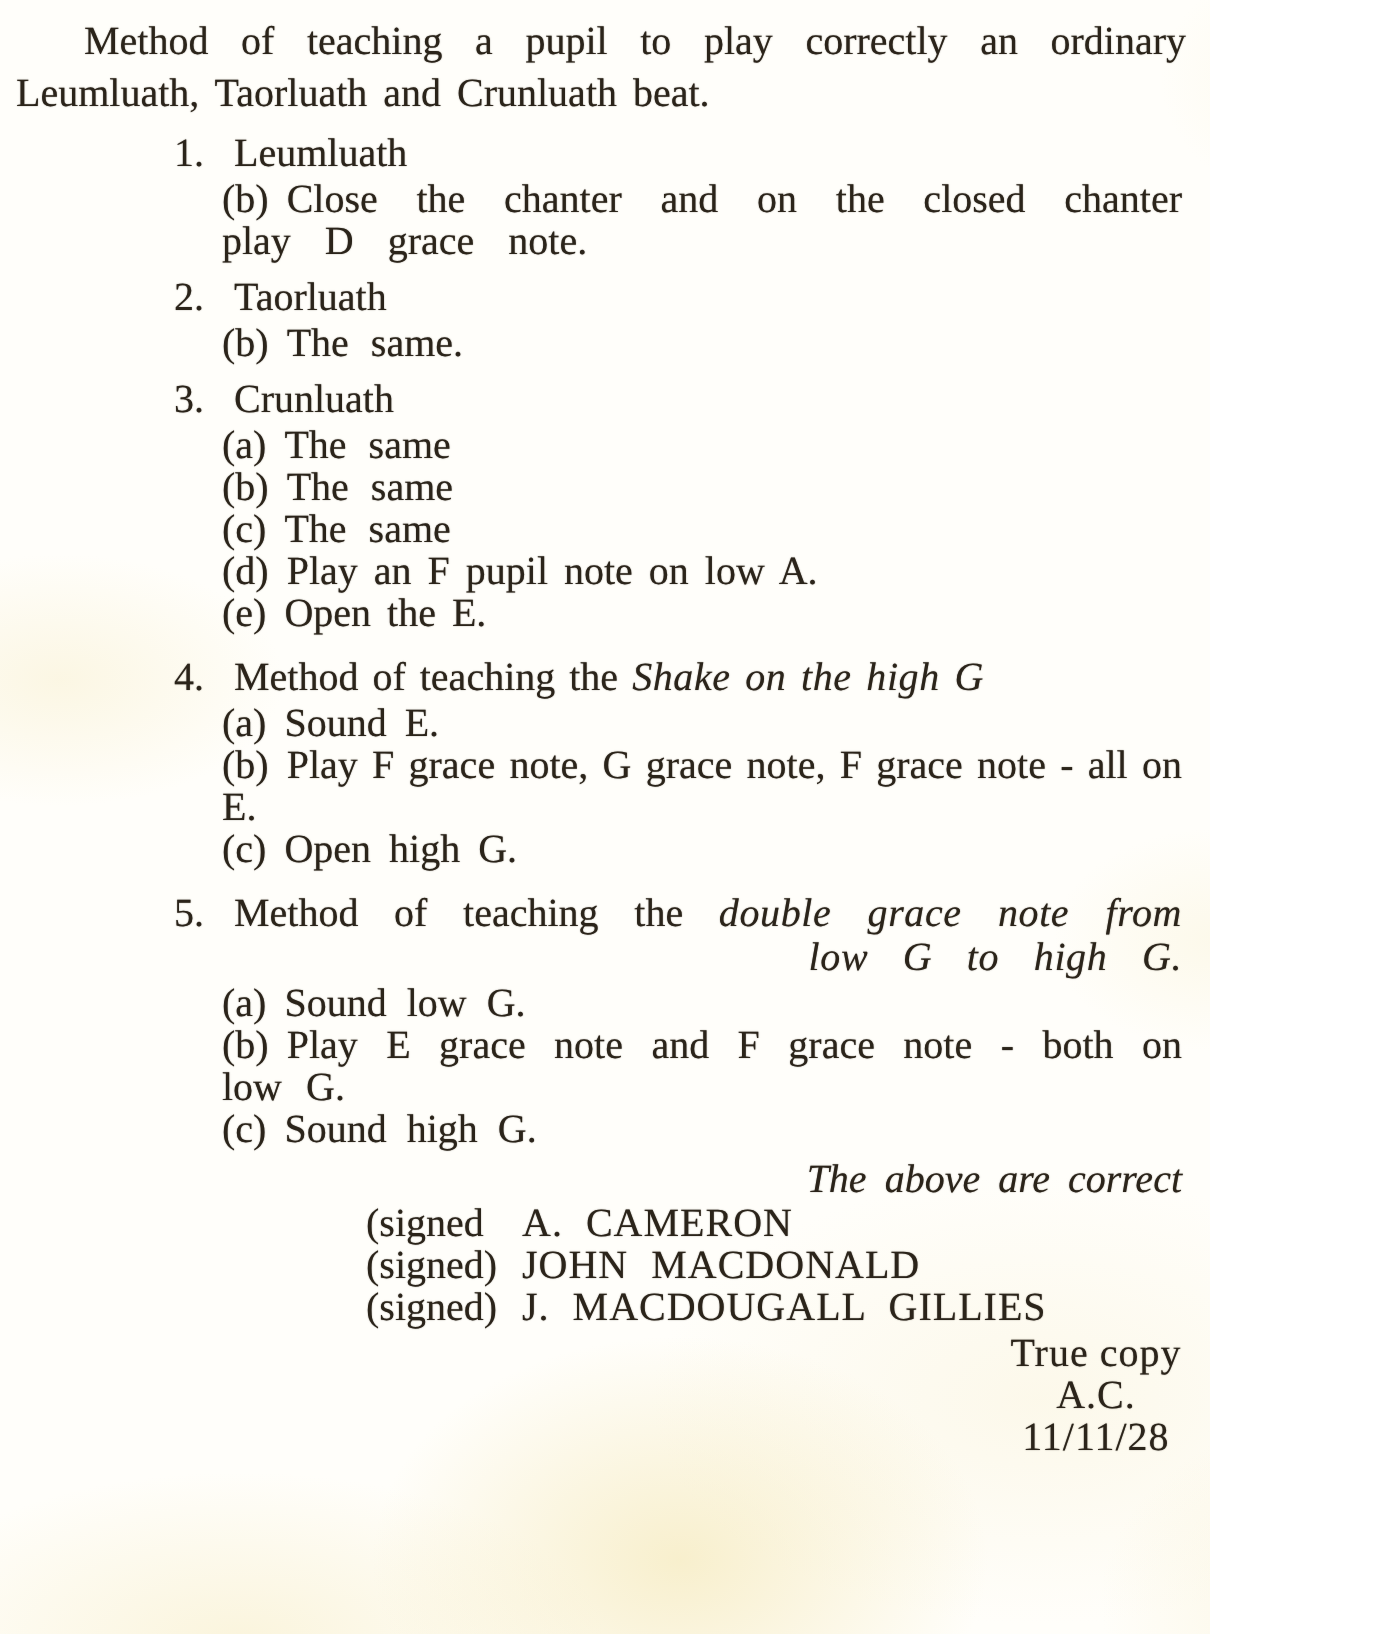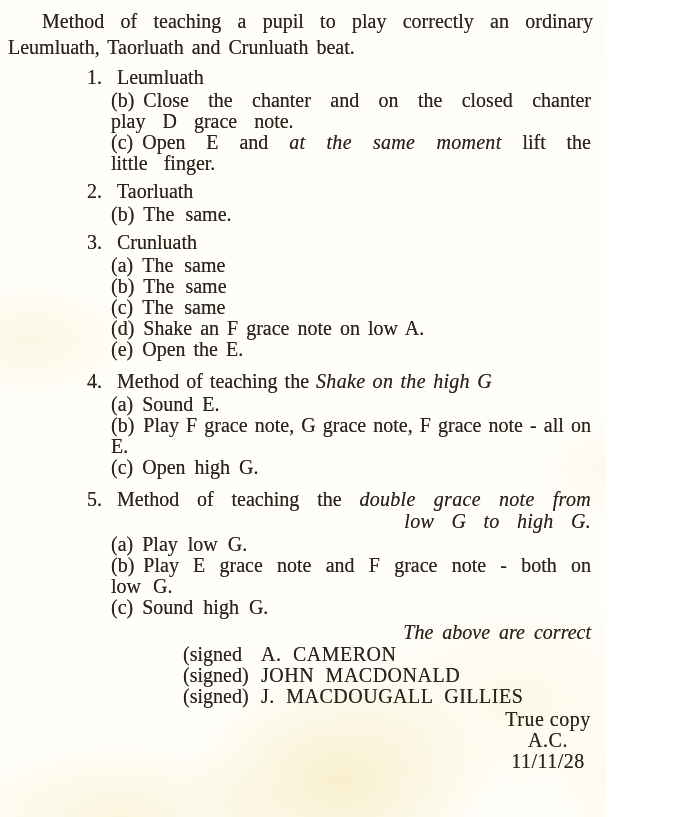--- a/index.html
+++ b/index.html
@@ -81,55 +81,54 @@
 <div class="page">
   <p class="intro">Method of teaching a pupil to play correctly an ordinary Leumluath, Taorluath and Crunluath beat.</p>
 
   <div id="items">
       <div class="item item-1">
         <div class="item-head">
           <span class="item-num">1.</span>
           <div class="item-title"><span>Leumluath</span></div>
         </div>
         <p class="sub sub-2"><span class="sub-label">(b)</span><span>Close the chanter and on the closed chanter play D grace note.</span></p>
-        <p class="sub sub-3"><span class="sub-label">(c)</span><span>Open E and </span><em>at the same moment</em><span> lift the little finger.</span></p>
       </div>
       <div class="item item-2">
         <div class="item-head">
           <span class="item-num">2.</span>
           <div class="item-title"><span>Taorluath</span></div>
         </div>
         <p class="sub sub-2"><span class="sub-label">(b)</span><span>The same.</span></p>
       </div>
       <div class="item item-3">
         <div class="item-head">
           <span class="item-num">3.</span>
           <div class="item-title"><span>Crunluath</span></div>
         </div>
         <p class="sub sub-1"><span class="sub-label">(a)</span><span>The same</span></p>
         <p class="sub sub-2"><span class="sub-label">(b)</span><span>The same</span></p>
         <p class="sub sub-3"><span class="sub-label">(c)</span><span>The same</span></p>
-        <p class="sub sub-4"><span class="sub-label">(d)</span><span>Shake an F grace note on low A.</span></p>
+        <p class="sub sub-4"><span class="sub-label">(d)</span><span>Play an F pupil note on low A.</span></p>
         <p class="sub sub-5"><span class="sub-label">(e)</span><span>Open the E.</span></p>
       </div>
       <div class="item item-4">
         <div class="item-head">
           <span class="item-num">4.</span>
           <div class="item-title"><span>Method of teaching the </span><em>Shake on the high G</em></div>
         </div>
         <p class="sub sub-1"><span class="sub-label">(a)</span><span>Sound E.</span></p>
         <p class="sub sub-2"><span class="sub-label">(b)</span><span>Play F grace note, G grace note, F grace note - all on E.</span></p>
         <p class="sub sub-3"><span class="sub-label">(c)</span><span>Open high G.</span></p>
       </div>
       <div class="item item-5">
         <div class="item-head">
           <span class="item-num">5.</span>
           <div class="item-title"><span>Method of teaching the </span><em>double grace note from low G to high G.</em></div>
         </div>
-        <p class="sub sub-1"><span class="sub-label">(a)</span><span>Play low G.</span></p>
+        <p class="sub sub-1"><span class="sub-label">(a)</span><span>Sound low G.</span></p>
         <p class="sub sub-2"><span class="sub-label">(b)</span><span>Play E grace note and F grace note - both on low G.</span></p>
         <p class="sub sub-3"><span class="sub-label">(c)</span><span>Sound high G.</span></p>
       </div>
     </div>
 
   <p class="attestation">The above are correct</p>
 
   <div id="sigs">
       <div class="sig-row">
         <span class="sig-prefix">(signed</span>

